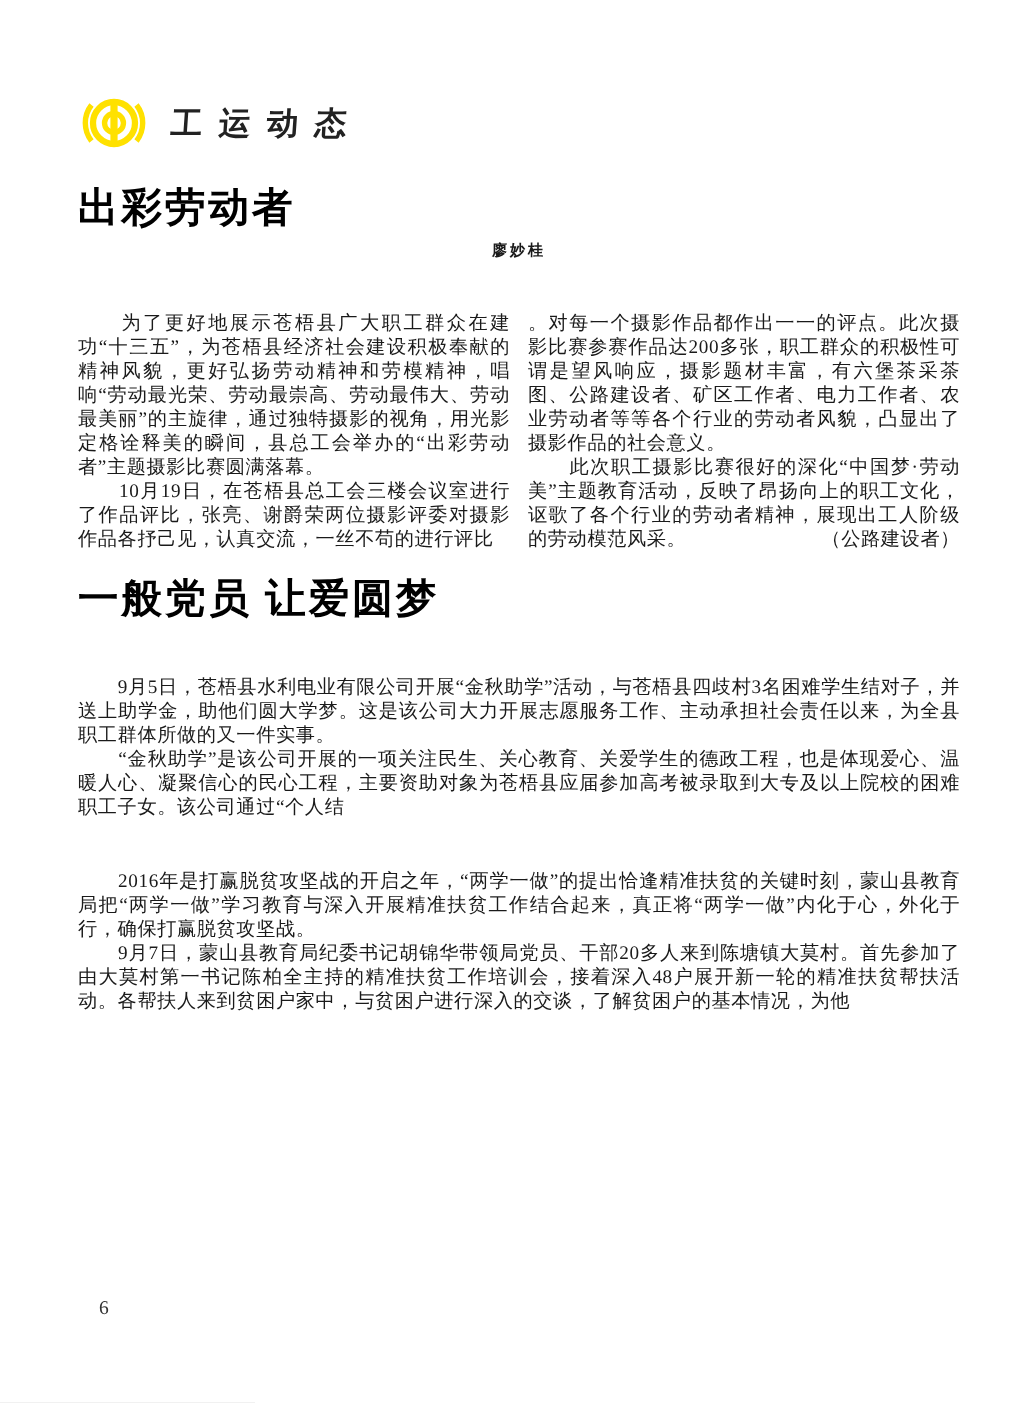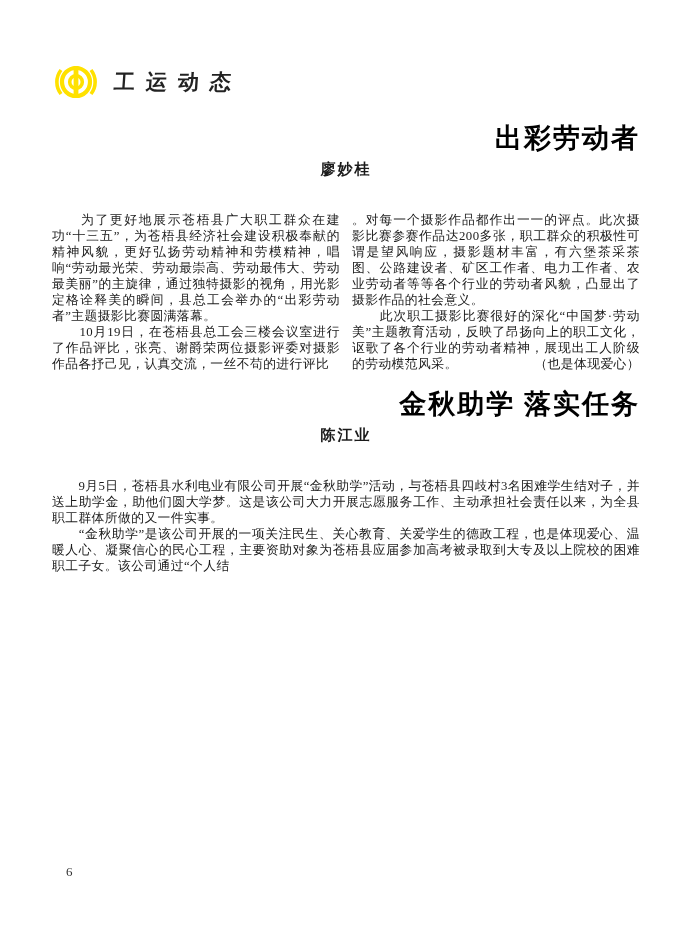--- a/index.html
+++ b/index.html
@@ -19,29 +19,29 @@
   .emblem{flex:0 0 auto;line-height:0;}
   .masthead-title{
     font-family:"Liberation Sans","DejaVu Sans",sans-serif;
     font-weight:700;font-size:21px;letter-spacing:11px;color:#222;
     transform:skewX(-4deg);
   }
   
   .article{margin-top:14px;}
   .article-title{
     margin:14px 0 4px;
-    text-align:right;
+    text-align:left;
     font-size:27px;
     font-weight:700;
     letter-spacing:2px;
     color:#000;
   }
   .article-author{
     text-align:center;
-    font-size:15px;
+    font-size:10px;
     font-weight:600;
     margin:2px 0 10px;
     letter-spacing:2px;
   }
   .columns{display:flex;gap:12px;margin-top:33px;}
   .col{
     flex:1 1 0;
     margin:0;
     font-size:12.8px;
     line-height:16px;
@@ -75,32 +75,33 @@
     <span class="masthead-title">工运动态</span>
   </div>
 
   <section class="article">
     <h2 class="article-title">出彩劳动者</h2>
     <div class="article-author">廖妙桂</div>
     <div class="columns">
       <p class="col"><span class="col-text">　　为了更好地展示苍梧县广大职工群众在建功“十三五”，为苍梧县经济社会建设积极奉献的精神风貌，更好弘扬劳动精神和劳模精神，唱响“劳动最光荣、劳动最崇高、劳动最伟大、劳动最美丽”的主旋律，通过独特摄影的视角，用光影定格诠释美的瞬间，县总工会举办的“出彩劳动者”主题摄影比赛圆满落幕。
 　　10月19日，在苍梧县总工会三楼会议室进行了作品评比，张亮、谢爵荣两位摄影评委对摄影作品各抒己见，认真交流，一丝不苟的进行评比</span></p>
       <p class="col"><span class="col-text">。对每一个摄影作品都作出一一的评点。此次摄影比赛参赛作品达200多张，职工群众的积极性可谓是望风响应，摄影题材丰富，有六堡茶采茶图、公路建设者、矿区工作者、电力工作者、农业劳动者等等各个行业的劳动者风貌，凸显出了摄影作品的社会意义。
-　　此次职工摄影比赛很好的深化“中国梦·劳动美”主题教育活动，反映了昂扬向上的职工文化，讴歌了各个行业的劳动者精神，展现出工人阶级的劳动模范风采。</span><span class="attribution">（也是体现爱心）</span></p>
+　　此次职工摄影比赛很好的深化“中国梦·劳动美”主题教育活动，反映了昂扬向上的职工文化，讴歌了各个行业的劳动者精神，展现出工人阶级的劳动模范风采。</span><span class="attribution">（公路建设者）</span></p>
     </div>
   </section>
 
   <section class="article">
-    <h2 class="article-title">金秋助学 落实任务</h2>
-    <div class="article-author">陈江业</div>
+    <h2 class="article-title">一般党员 让爱圆梦</h2>
     <div class="columns">
       <p class="col"><span class="col-text">　　9月5日，苍梧县水利电业有限公司开展“金秋助学”活动，与苍梧县四歧村3名困难学生结对子，并送上助学金，助他们圆大学梦。这是该公司大力开展志愿服务工作、主动承担社会责任以来，为全县职工群体所做的又一件实事。
 　　“金秋助学”是该公司开展的一项关注民生、关心教育、关爱学生的德政工程，也是体现爱心、温暖人心、凝聚信心的民心工程，主要资助对象为苍梧县应届参加高考被录取到大专及以上院校的困难职工子女。该公司通过“个人结</span></p>
     </div>
   </section>
 
   <section class="article">
     <div class="columns">
+      <p class="col"><span class="col-text">　　2016年是打赢脱贫攻坚战的开启之年，“两学一做”的提出恰逢精准扶贫的关键时刻，蒙山县教育局把“两学一做”学习教育与深入开展精准扶贫工作结合起来，真正将“两学一做”内化于心，外化于行，确保打赢脱贫攻坚战。
+　　9月7日，蒙山县教育局纪委书记胡锦华带领局党员、干部20多人来到陈塘镇大莫村。首先参加了由大莫村第一书记陈柏全主持的精准扶贫工作培训会，接着深入48户展开新一轮的精准扶贫帮扶活动。各帮扶人来到贫困户家中，与贫困户进行深入的交谈，了解贫困户的基本情况，为他</span></p>
     </div>
   </section>
 
   <div class="page-number">6</div>
 </div>
 
 </body></html>

